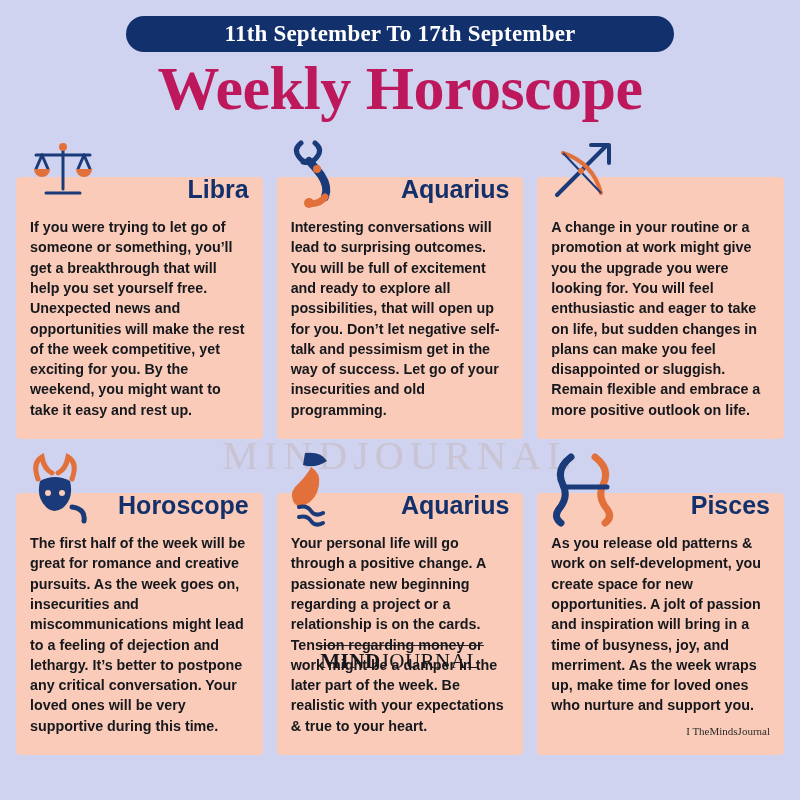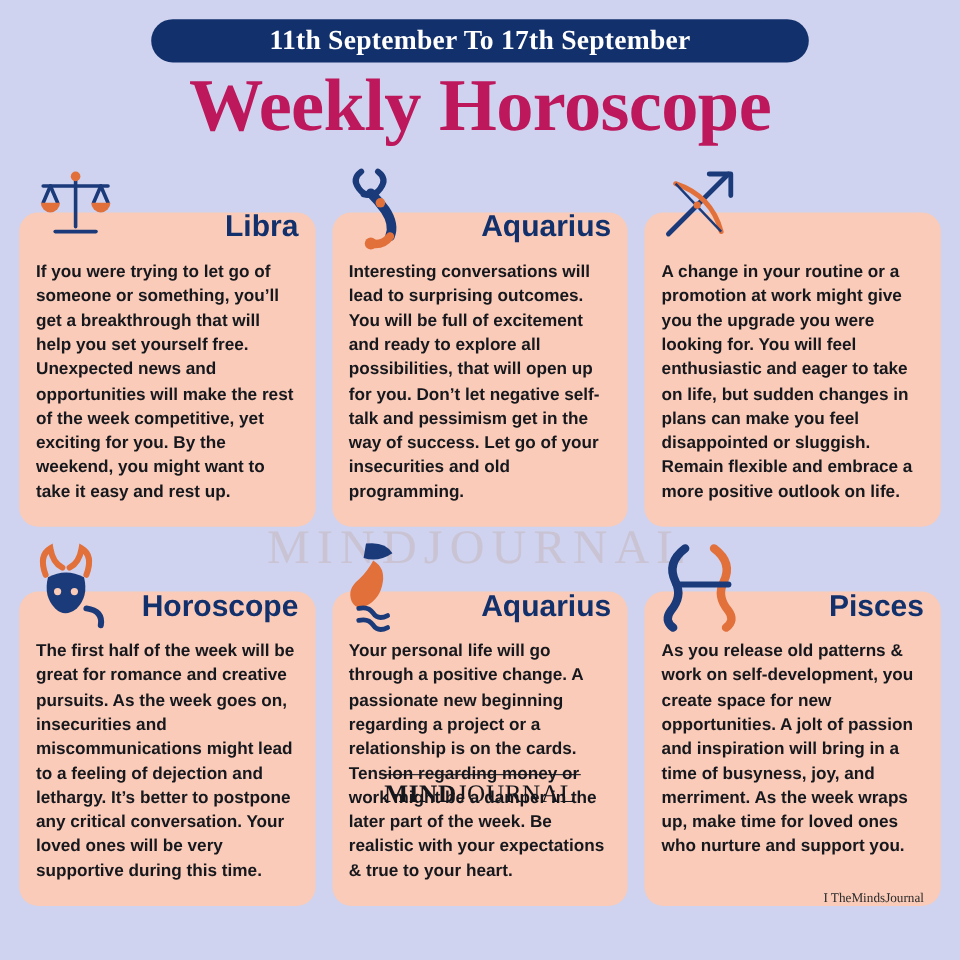--- a/index.html
+++ b/index.html
@@ -77,21 +77,21 @@
   .card {
     position: relative;
   }
   .card-body {
     position: absolute;
     left: 0;
     right: 0;
     top: 48px;
     bottom: 0;
     background: #f9cbb8;
-    border-radius: 16px;
+    border-radius: 4px;
     padding: 40px 14px 12px 14px;
     box-sizing: border-box;
   }
   .sign-name {
     position: absolute;
     top: 48px;
     right: 14px;
     font-size: 25px;
     font-weight: bold;
     color: #12306b;
@@ -114,21 +114,21 @@
     left: 4px;
     width: 86px;
     height: 86px;
     z-index: 4;
   }
   .sign-icon svg { display: block; }
 
   .credit {
     position: absolute;
     right: 14px;
-    bottom: 0;
+    bottom: 18px;
     font-size: 11px;
     color: #2b2b2b;
     font-family: "Liberation Serif", serif;
   }
 
   
   .footer {
     position: absolute;
     left: 0;
     bottom: 6px;

